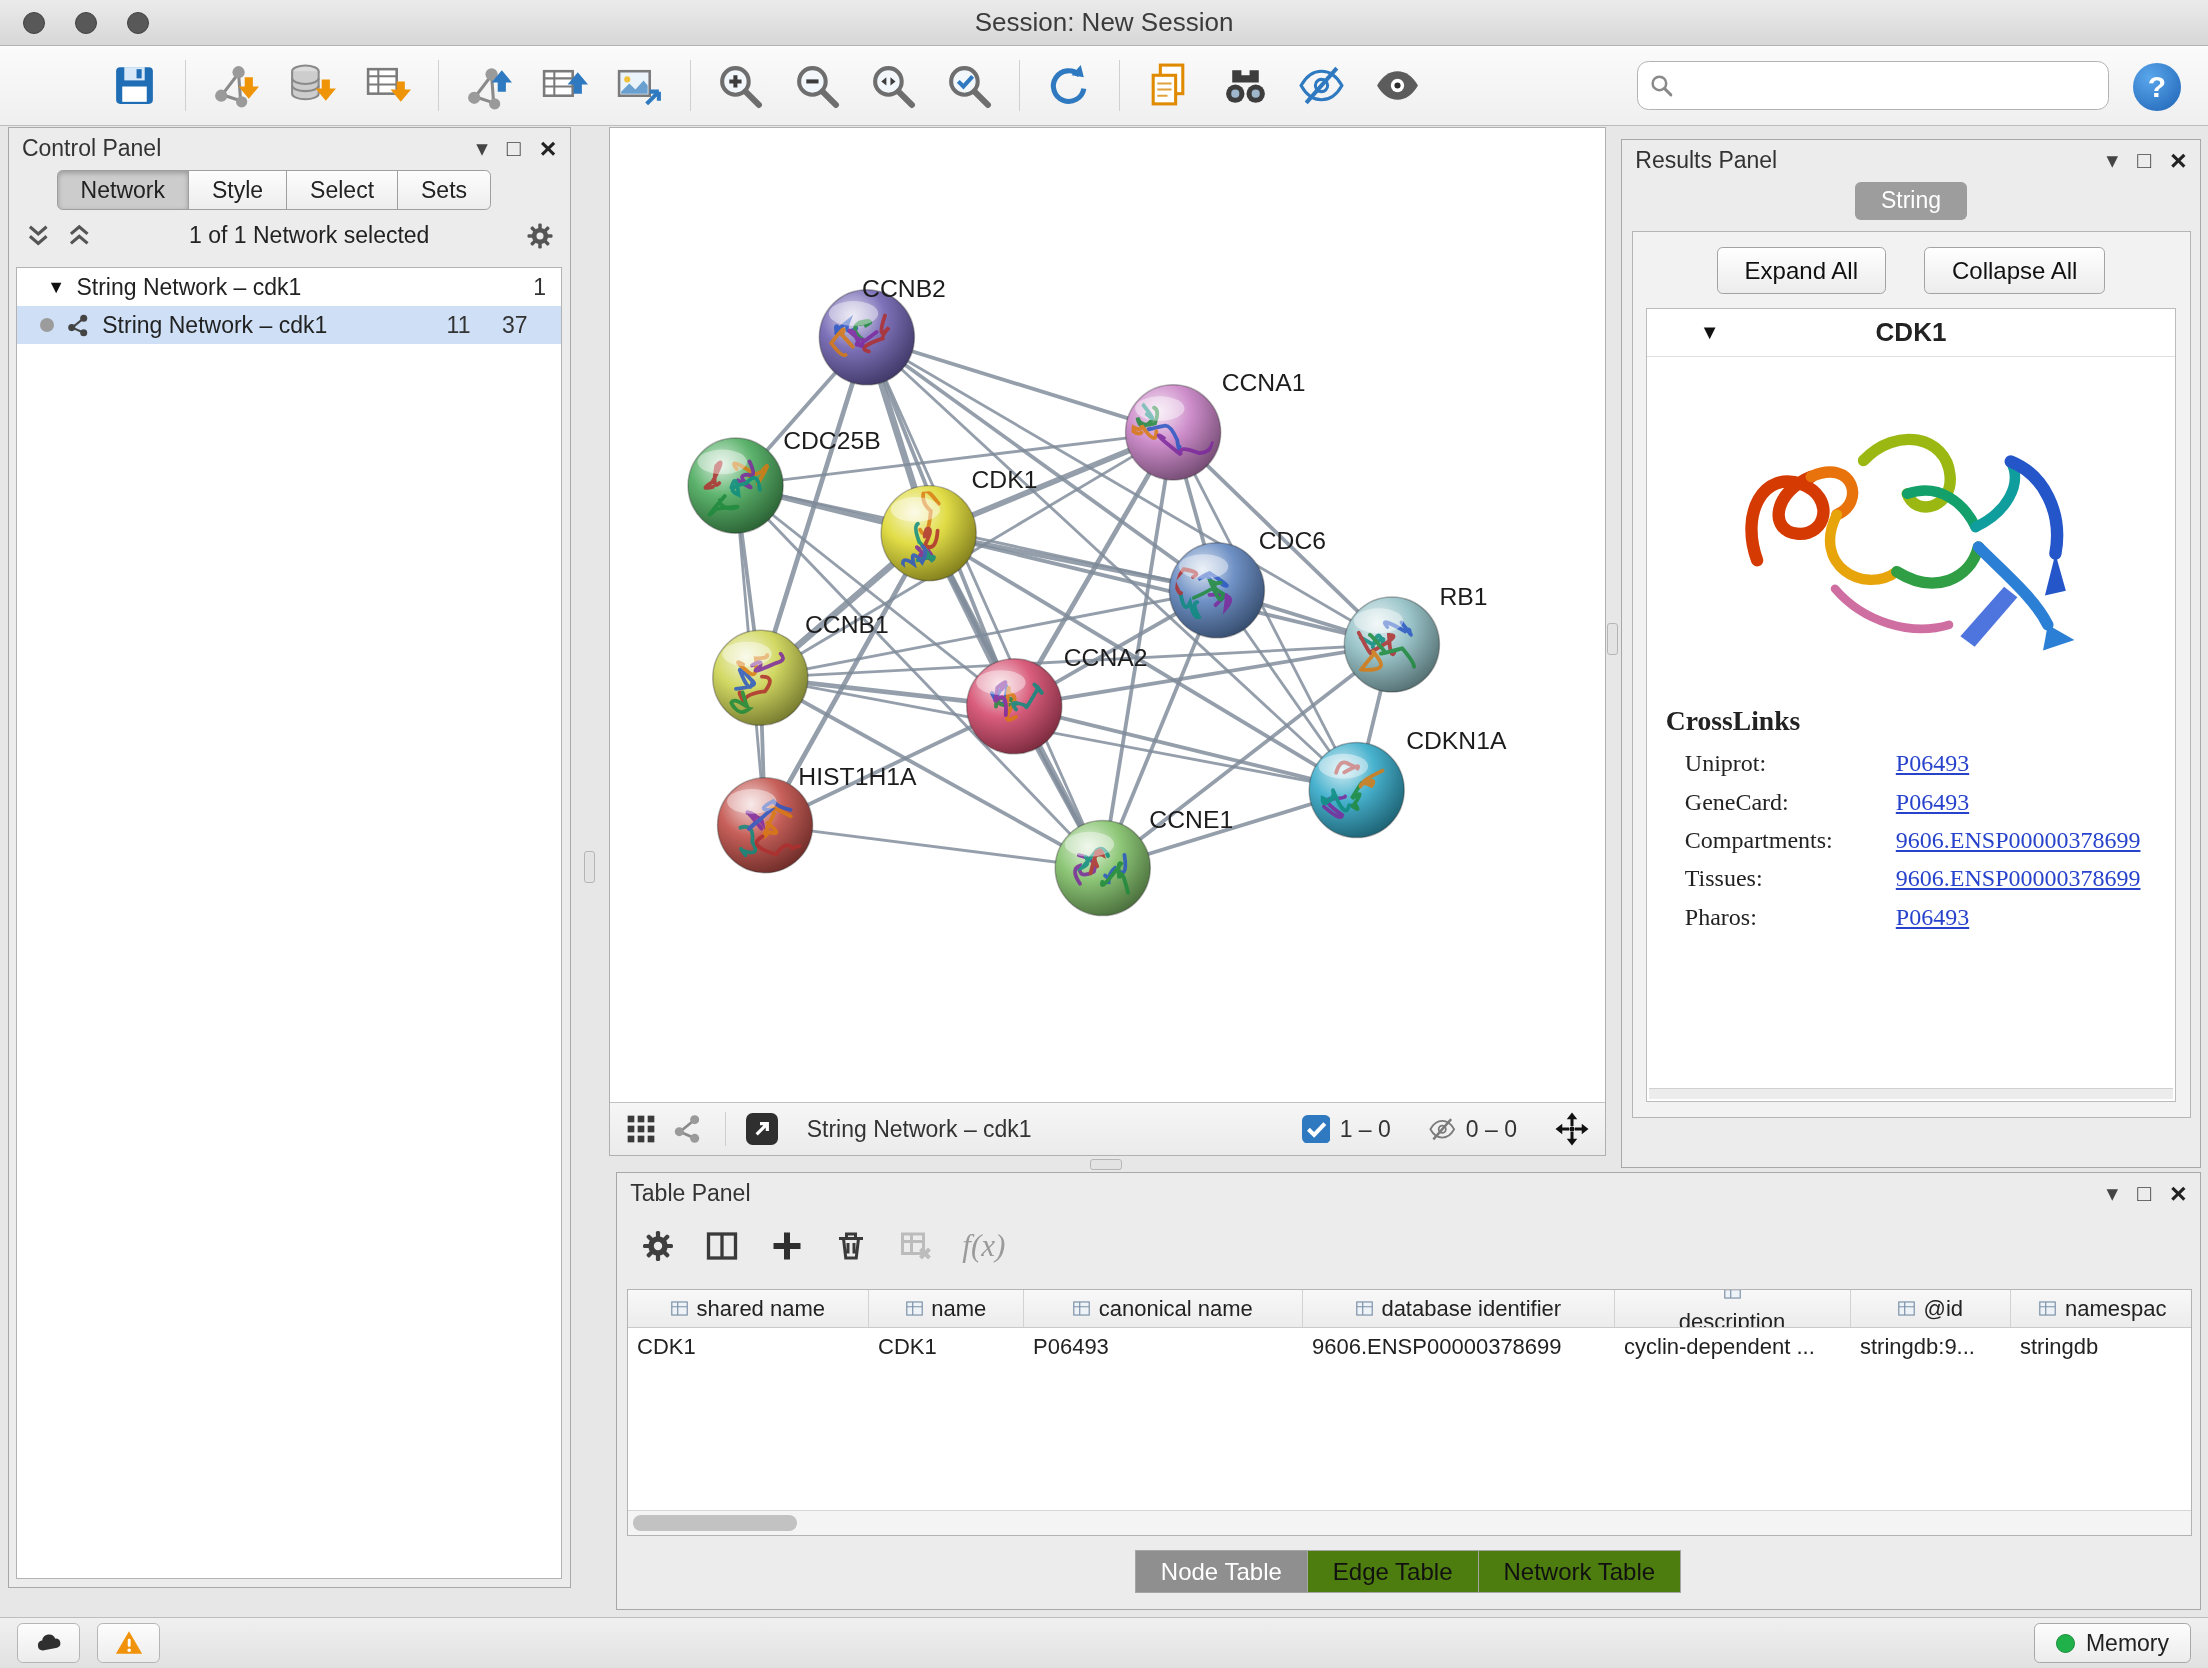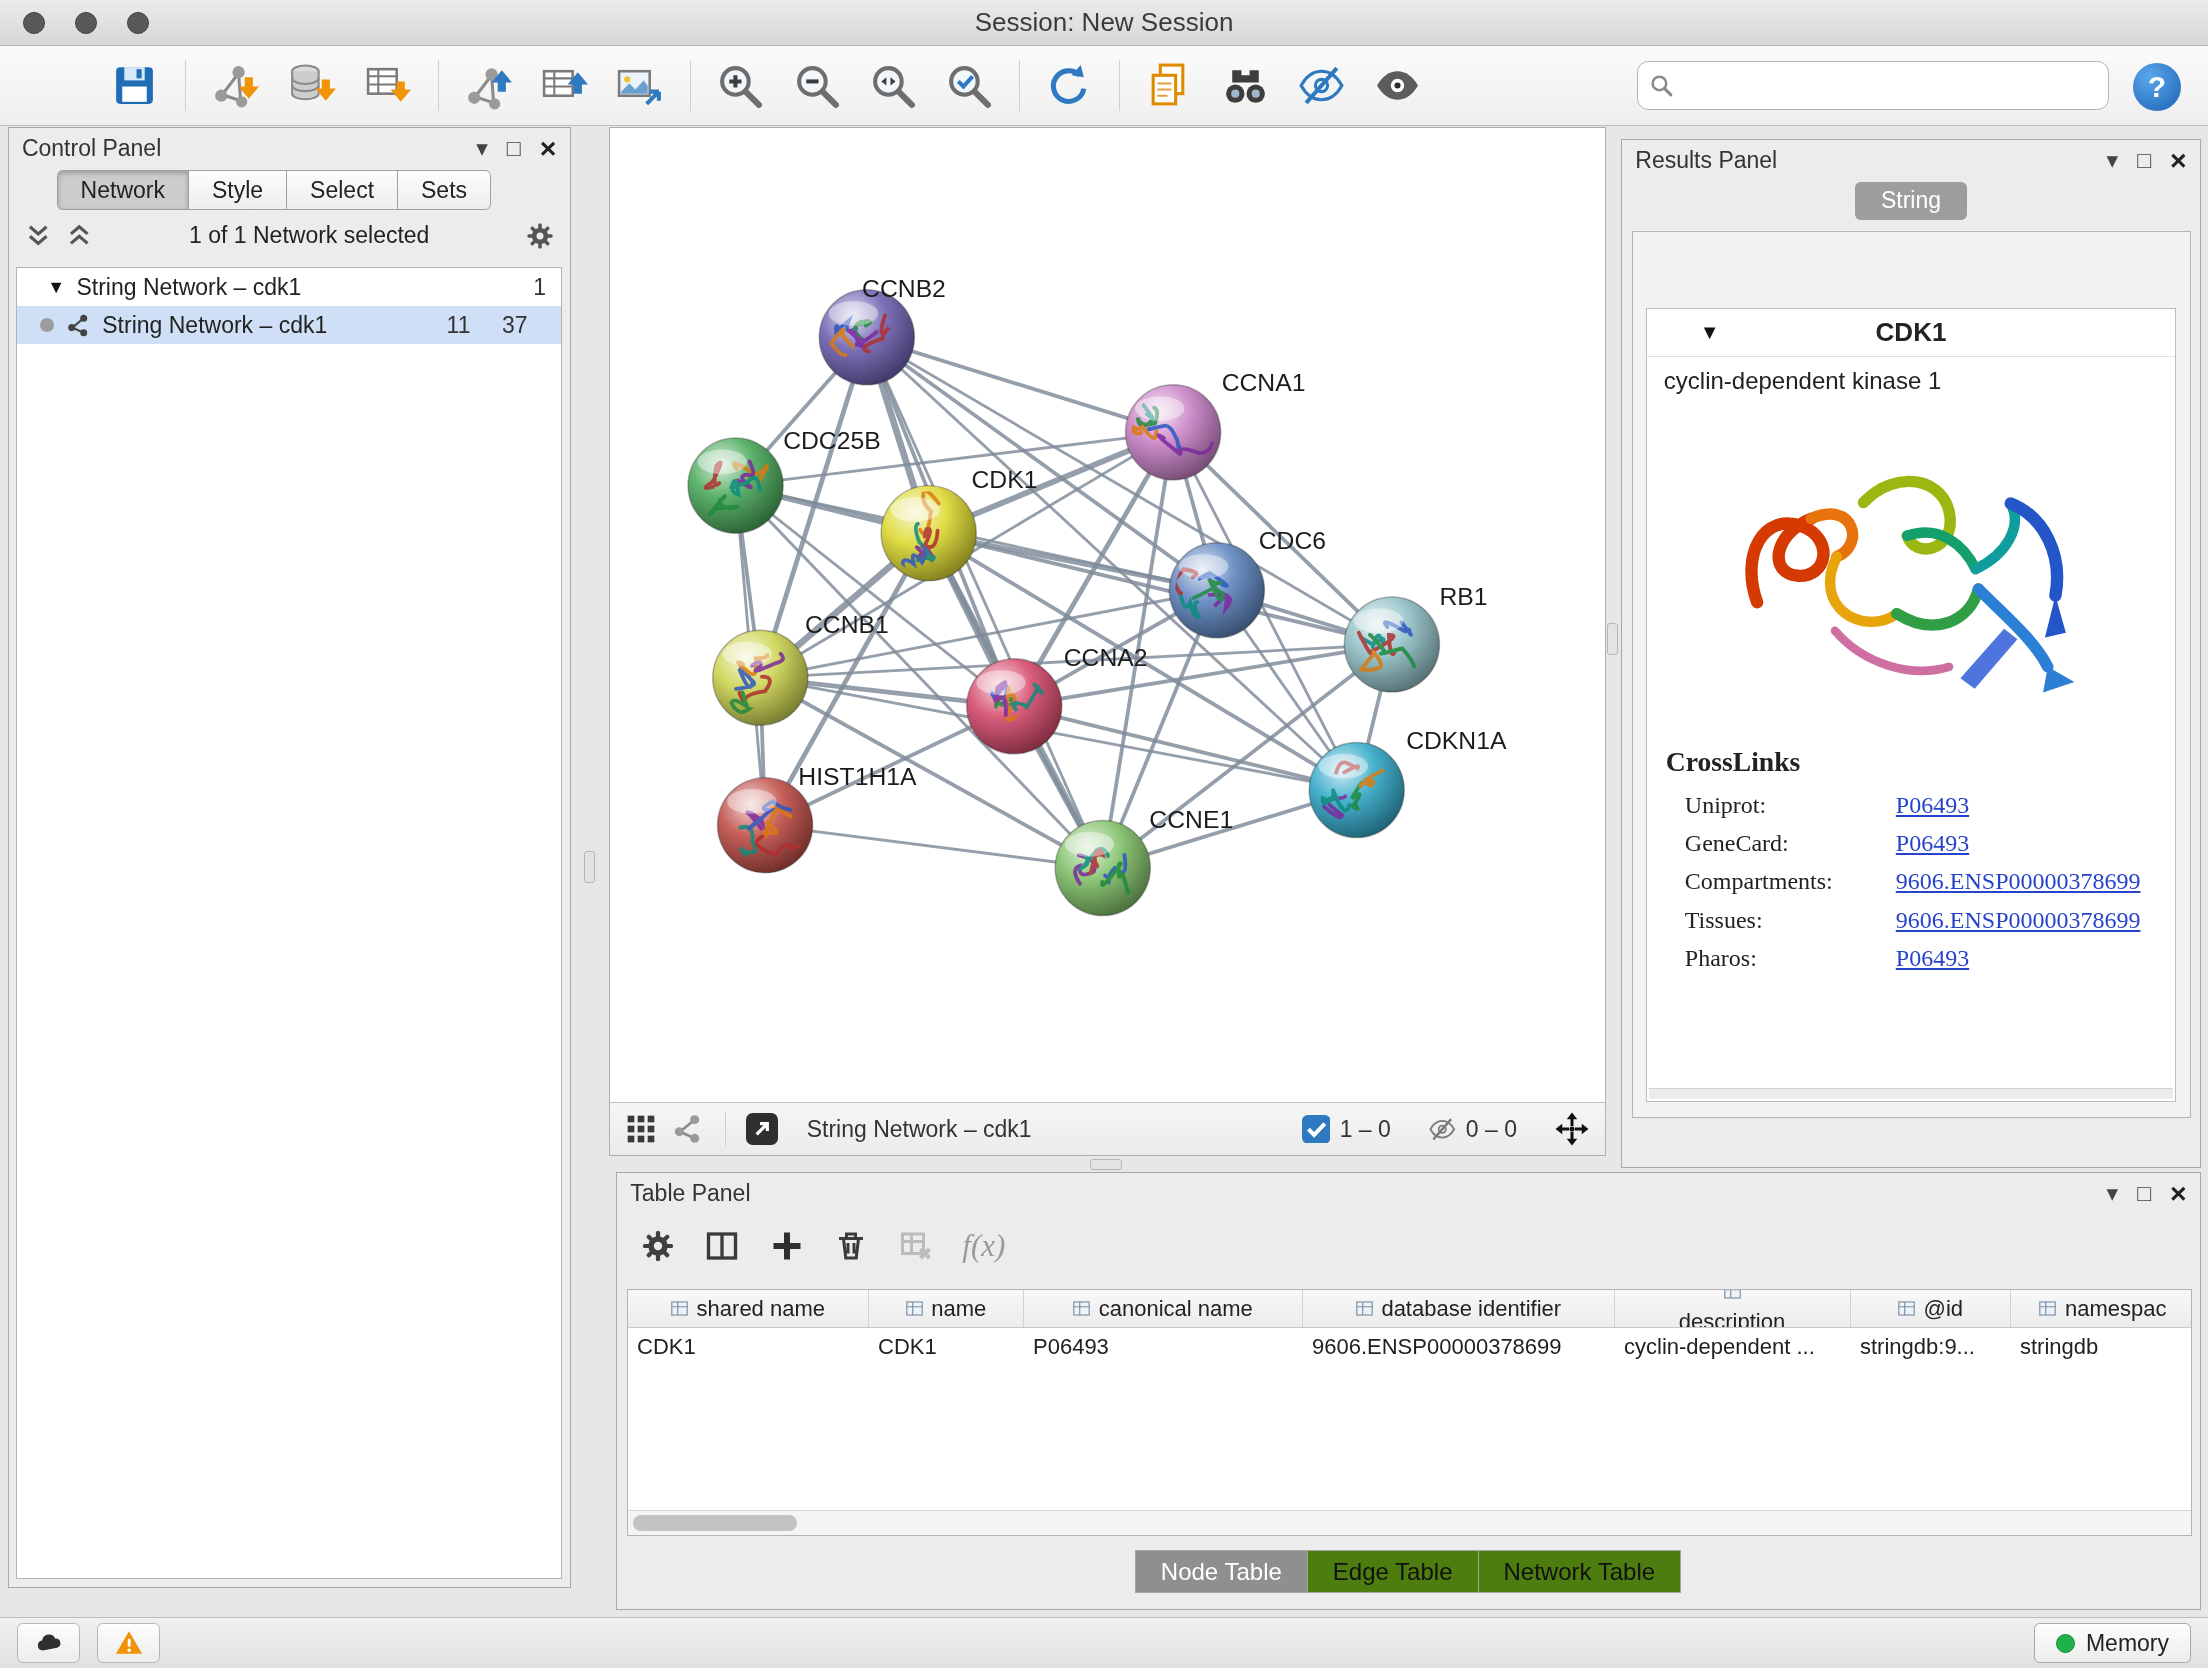--- a/index.html
+++ b/index.html
@@ -669,26 +669,29 @@
   <div class="phead">
     <span>Results Panel</span>
     <span class="picons">
       <span class="picon">▾</span>
       <span class="picon">□</span>
       <span class="picon pclose">×</span>
     </span>
   </div>
   <div class="string-tab">String</div>
   <div class="results-box">
+    <div class="rbuttons">
+      <div class="rbtn">Expand All</div>
+      <div class="rbtn">Collapse All</div>
+    </div>
     <div class="gene-box">
       <div class="gene-head">
         <span class="disc">▼</span>
         <span>CDK1</span>
       </div>
-      <div class="gene-desc">cyclin-dependent kinase 1</div>
       <div class="ribbon">
         <svg viewBox="0 0 400 330">
           <g fill="none" stroke-linecap="round">
             <path d="M38 200 C20 150 45 105 85 120 C120 133 112 175 80 172 C50 169 55 128 95 112" stroke="#d43a02" stroke-width="13"></path>
             <path d="M95 112 C140 92 152 140 122 152" stroke="#e8720c" stroke-width="12"></path>
             <path d="M122 152 C95 205 150 237 185 212" stroke="#e8a40b" stroke-width="11"></path>
             <path d="M150 95 C185 58 237 70 241 110 C245 145 205 155 196 130" stroke="#9bb812" stroke-width="12"></path>
             <path d="M185 212 C225 237 262 220 271 186" stroke="#2f9e44" stroke-width="12"></path>
             <path d="M196 130 C230 118 256 140 268 165" stroke="#13a06a" stroke-width="11"></path>
             <path d="M268 165 C300 150 318 120 305 96" stroke="#0f9d9d" stroke-width="11"></path>

